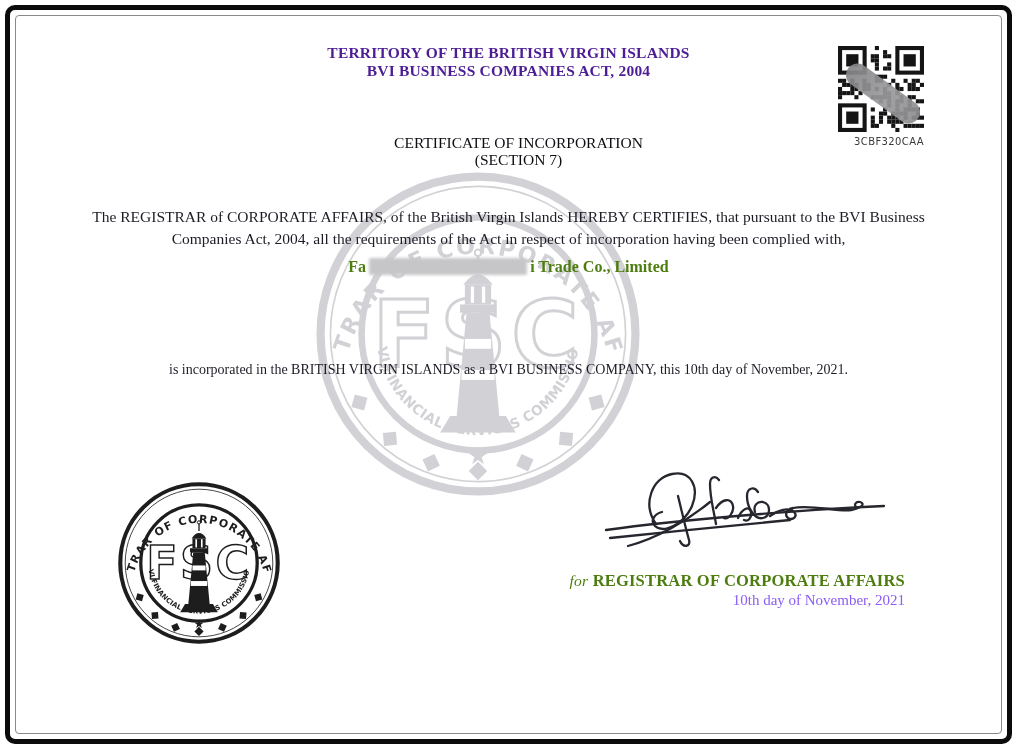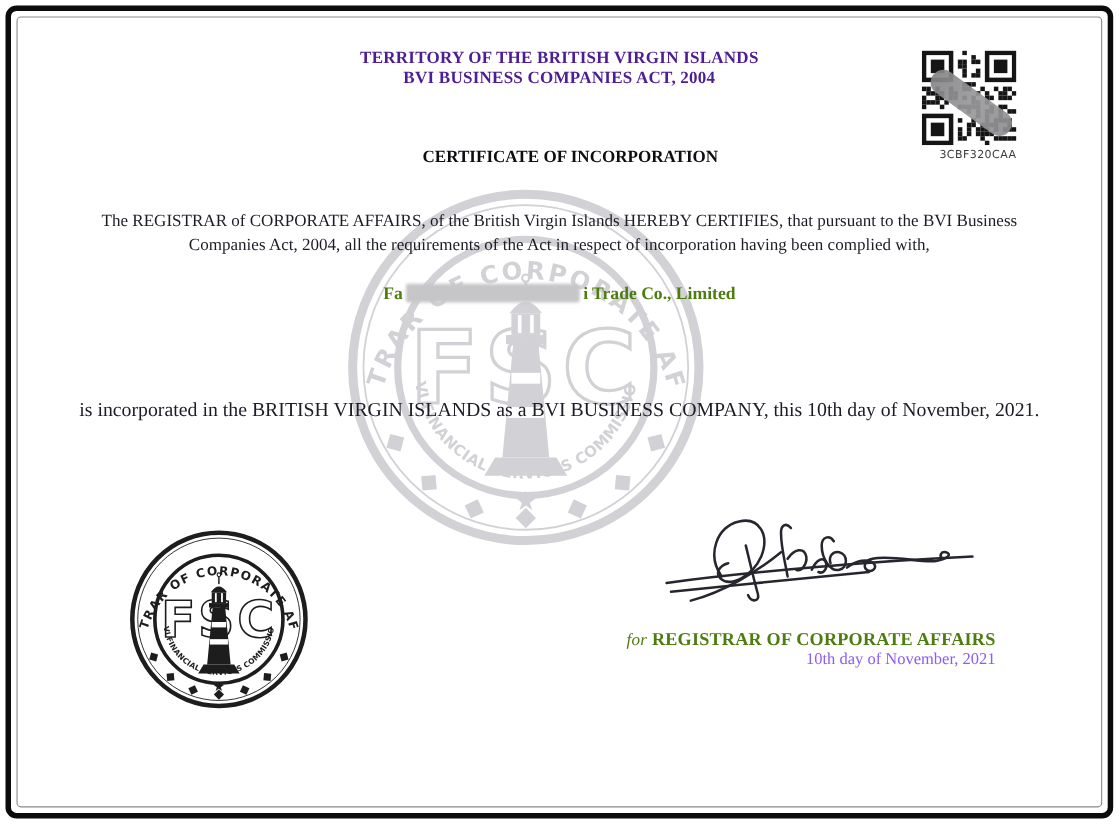--- a/index.html
+++ b/index.html
@@ -7,26 +7,26 @@
     position:relative;width:1017px;height:749px;background:#ffffff;
     font-family:"Liberation Serif", serif;color:#1c1c26;overflow:hidden;
   }
   .frame-outer{position:absolute;inset:5px;border:5px solid #0b0b0b;border-radius:10px;pointer-events:none;}
   .frame-inner{position:absolute;inset:15px;border:1px solid #8a8a8a;border-radius:4px;pointer-events:none;}
 
   .abs{position:absolute;}
   .ctr{text-align:center;}
 
   .hdr{left:0;right:0;top:44px;font-weight:bold;font-size:15.5px;line-height:18px;color:#4c1d95;letter-spacing:.2px;}
-  .cert-title{left:0;right:0;top:135px;font-weight:bold;font-size:15.5px;line-height:16.5px;color:#0d0d12;padding-left:20px;}
-  .para{left:68px;right:68px;top:190px;font-size:15.5px;line-height:22px;}
+  .cert-title{left:0;right:0;top:135px;font-weight:normal;font-size:15.5px;line-height:16.5px;color:#0d0d12;padding-left:20px;}
+  .para{left:68px;right:68px;top:206px;font-size:15.5px;line-height:22px;}
   .company-line{left:0;right:0;top:258px;font-size:16px;font-weight:bold;color:#4d7c0f;}
   .number-line{left:0;right:0;top:291px;font-size:16px;}
   .number-line b{font-weight:bold;}
-  .incorp{left:0;right:0;top:362px;font-size:18px;}
+  .incorp{left:0;right:0;top:362px;font-size:14px;}
 
   .blur-box{display:inline-block;background:#c6c6c9;border-radius:2px;filter:blur(1.4px);vertical-align:-3px;}
   .blur-name{width:158px;height:17px;margin:0 3px;}
   .blur-number{width:42px;height:15px;margin:0 3px;}
 
   .watermark{left:314px;top:170px;width:328px;height:328px;color:#d2d2d6;z-index:0;}
   .seal{left:117px;top:481px;width:164px;height:164px;color:#1d1d1d;z-index:1;}
   .layer{z-index:2;}
 
   .qr-wrap{left:838px;top:46px;width:86px;z-index:2;}
@@ -243,20 +243,21 @@
             <rect x="4" y="60" width="20" height="20" fill="#fff"></rect>
             <rect x="8" y="64" width="12" height="12" fill="#151515"></rect>
           </svg></span>
       <div class="qr-blur"></div>
     </div>
     <div class="qr-label">3CBF320CAA</div>
   </div>
 
   <div class="abs cert-title ctr layer">
     <div>CERTIFICATE OF INCORPORATION</div>
+    <div>(SECTION 7)</div>
   </div>
 
   <div class="abs para ctr layer">The REGISTRAR of CORPORATE AFFAIRS, of the British Virgin Islands HEREBY CERTIFIES, that pursuant to the BVI Business Companies Act, 2004, all the requirements of the Act in respect of incorporation having been complied with,</div>
 
   <div class="abs company-line ctr layer">
     <span>Fa</span><span class="blur-box blur-name"></span><span>i Trade Co., Limited</span>
   </div>
 
 
   <div class="abs incorp ctr layer">is incorporated in the BRITISH VIRGIN ISLANDS as a BVI BUSINESS COMPANY, this 10th day of November, 2021.</div>

